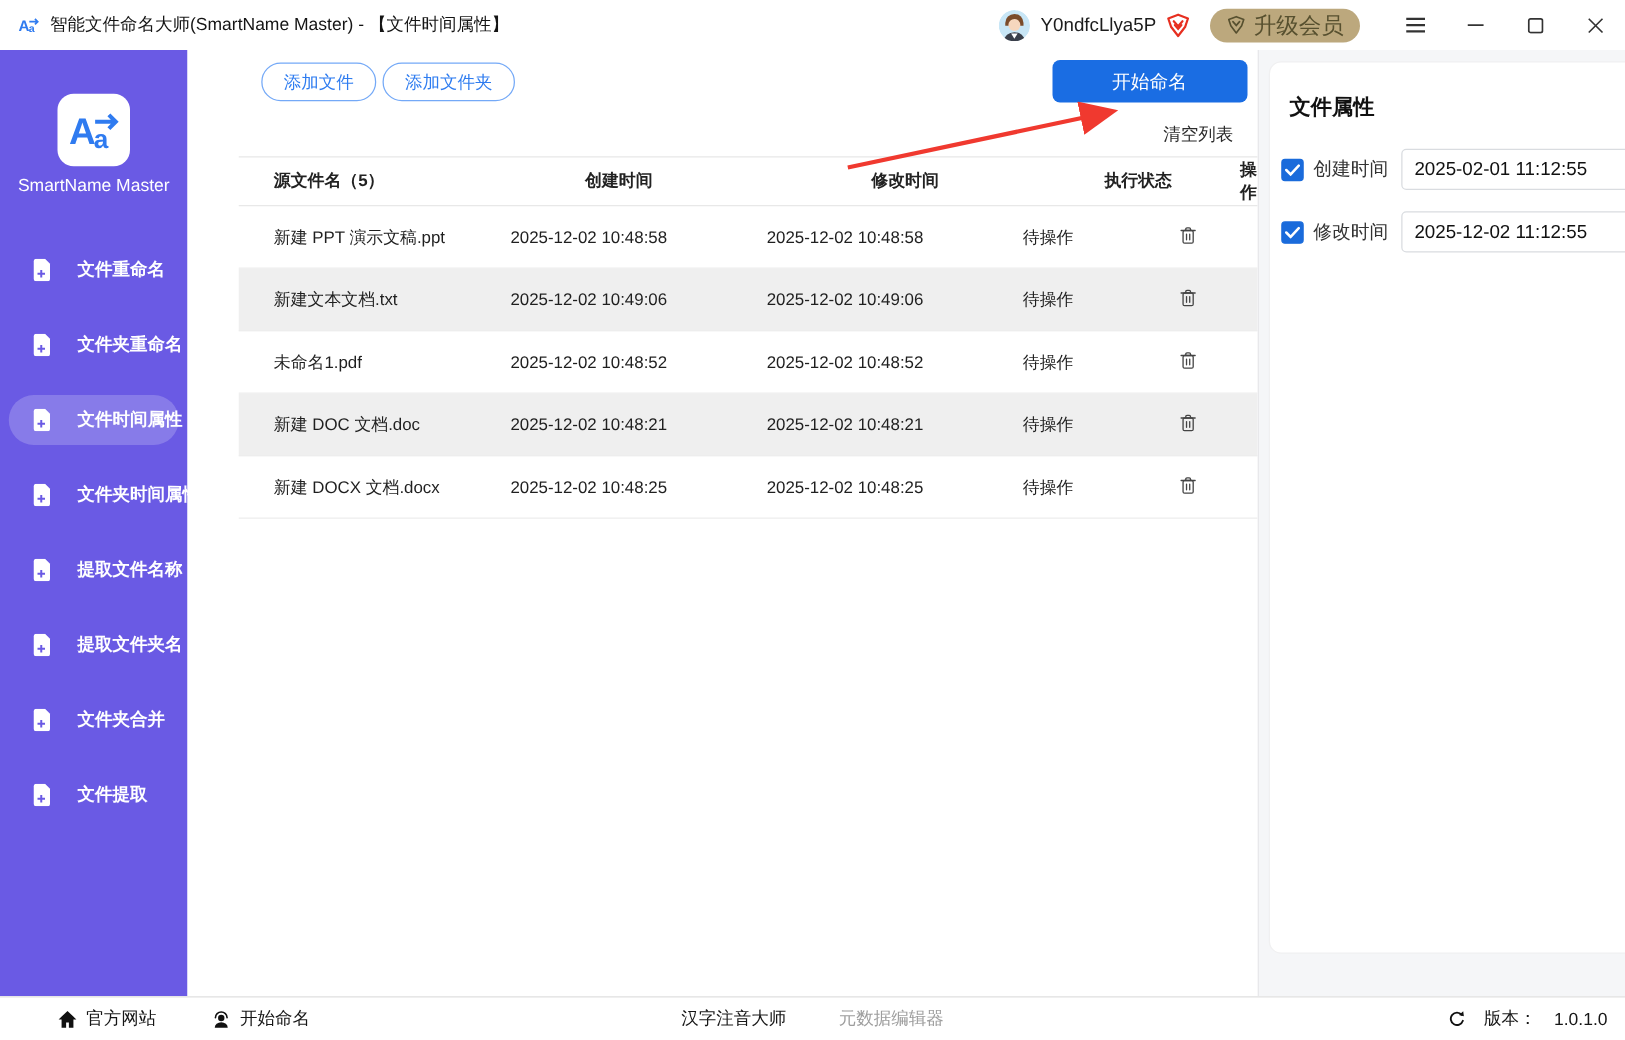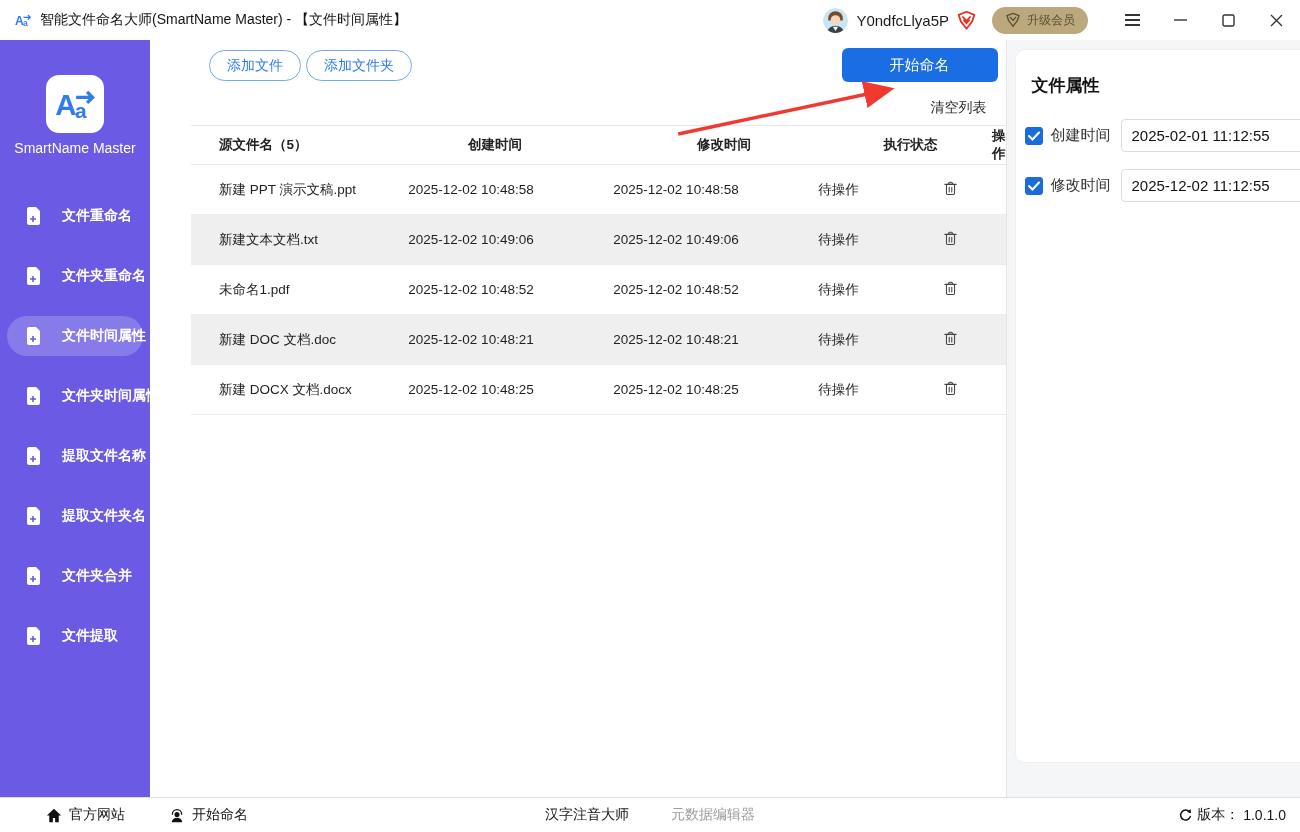--- a/index.html
+++ b/index.html
@@ -9,21 +9,21 @@
   
   .titlebar { height:40px; display:flex; align-items:center; padding-left:14px; background:#fff; }
   .app-icon { width:18px; height:18px; flex:0 0 auto; }
   .tb-title { margin-left:8px; font-size:14px; color:#141414; }
   .tb-right { margin-left:auto; display:flex; align-items:center; height:100%; }
   .avatar { width:25px; height:25px; border-radius:50%; overflow:hidden; margin-right:8px; cursor:pointer; }
   .username { font-size:15px; color:#1c1c1c; margin-right:7px; cursor:pointer; }
   .vip-badge { width:21px; height:21px; margin-right:15px; }
   .upgrade-btn { display:flex; align-items:center; gap:6px; height:27px; padding:0 13px;
     border:none; border-radius:14px; background:var(--upgrade-bg,#BCA87D); color:var(--upgrade-text,#57502F);
-    font-size:12px; cursor:pointer; margin-right:20px; font-family:inherit; }
+    font-size:18px; cursor:pointer; margin-right:20px; font-family:inherit; }
   .win-btn { width:48px; height:40px; display:flex; align-items:center; justify-content:center;
     background:none; border:none; cursor:pointer; color:#333; }
 
   
   .app { display:flex; height:757px; }
 
   
   .sidebar { width:150px; flex:0 0 150px; background:var(--sidebar,#6A5AE4); color:#fff; }
   .logo-box { width:58px; height:58px; background:#fff; border-radius:13px; margin:35px auto 7px;
     display:flex; align-items:center; justify-content:center; }
@@ -75,21 +75,21 @@
   .field-input { flex:1; height:33px; border:1px solid #D9DCE0; border-radius:4px; padding:0 10px;
     font-size:15px; color:#111; font-family:inherit; background:#fff; min-width:0; }
 
   
   .footer { height:35px; border-top:1px solid #E0E0E0; display:flex; align-items:center;
     background:#fff; position:relative; font-size:14px; color:#161616; }
   .footer-left { display:flex; gap:44px; margin-left:46px; }
   .footer-link { display:flex; align-items:center; gap:7px; cursor:pointer; }
   .footer-center { position:absolute; left:50%; transform:translateX(-50%); display:flex; gap:42px; }
   .footer-center .muted { color:#9D9D9D; }
-  .footer-right { margin-left:auto; margin-right:14px; display:flex; align-items:center; gap:4px; }
+  .footer-right { margin-left:auto; margin-right:14px; display:flex; align-items:center; gap:14px; }
 </style>
 </head>
 <body>
 
 <div class="titlebar">
   <span class="app-icon">
     <svg viewBox="0 0 40 40" width="18" height="18">
       <text x="2" y="30" font-size="27" font-weight="bold" fill="#2F7BF0">A</text>
       <text x="20" y="33" font-size="19" font-weight="bold" fill="#2F7BF0">a</text>
       <path d="M21 14 h15 m-5 -5 l5 5 l-5 5" stroke="#2F7BF0" stroke-width="3" fill="none"></path>

